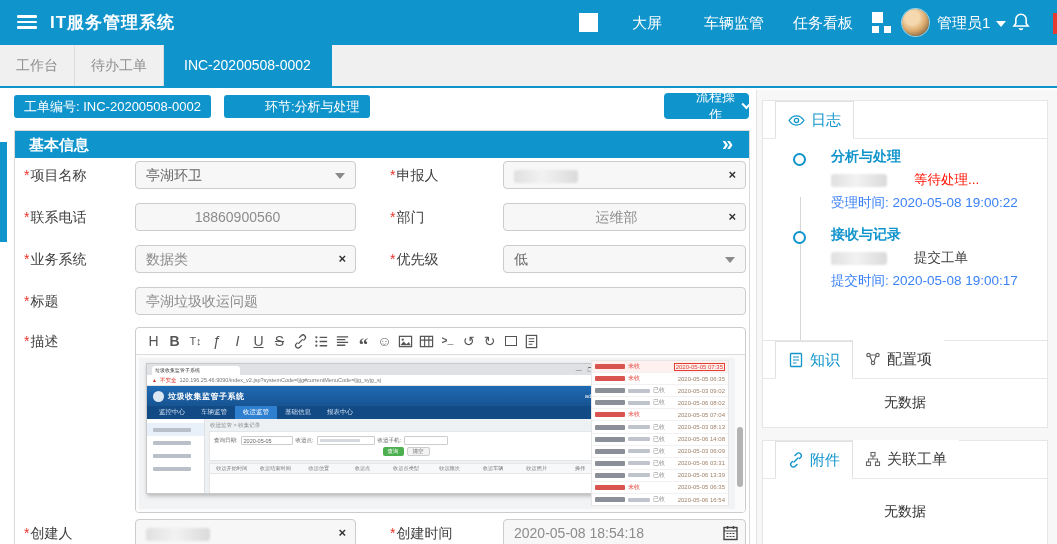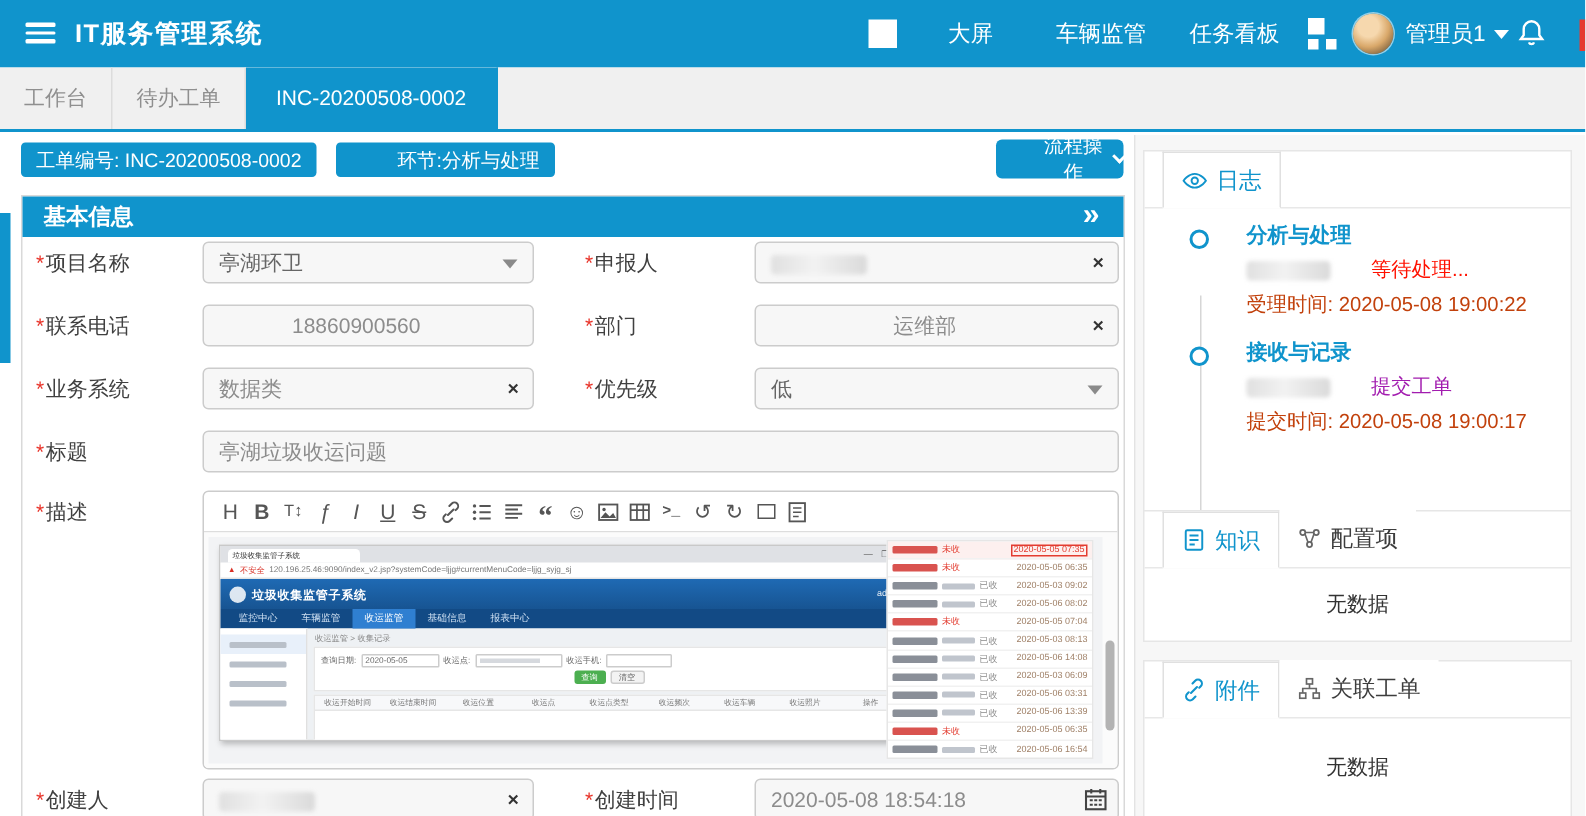--- a/index.html
+++ b/index.html
@@ -135,22 +135,22 @@
   #card-att .nodata{padding-top:24px;}
 
   
   .tl-line{position:absolute;left:37px;top:58px;width:1px;height:150px;background:#d6d6d6;}
   .tl-dot{position:absolute;left:30px;width:13px;height:13px;border:2px solid #1094cc;border-radius:50%;background:#fff;}
   .tl-entry{position:absolute;left:68px;width:205px;}
   .tl-title{font-size:14px;font-weight:bold;color:#1094cc;}
   .tl-who{margin-top:5px;display:flex;align-items:center;gap:10px;}
   .tl-status{font-size:13.5px;margin-left:17px;}
   .tl-status.red{color:#f10;}
-  .tl-status.gray{color:#a21caf;}
-  .tl-time{margin-top:5px;font-size:13.5px;color:#c2410c;white-space:nowrap;}
+  .tl-status.gray{color:#404040;}
+  .tl-time{margin-top:5px;font-size:13.5px;color:#3b82f6;white-space:nowrap;}
 
   svg{display:block;}
 </style>
 </head>
 <body>
 
 <div id="app">
 
   <div class="topbar">
     <div class="burger">

